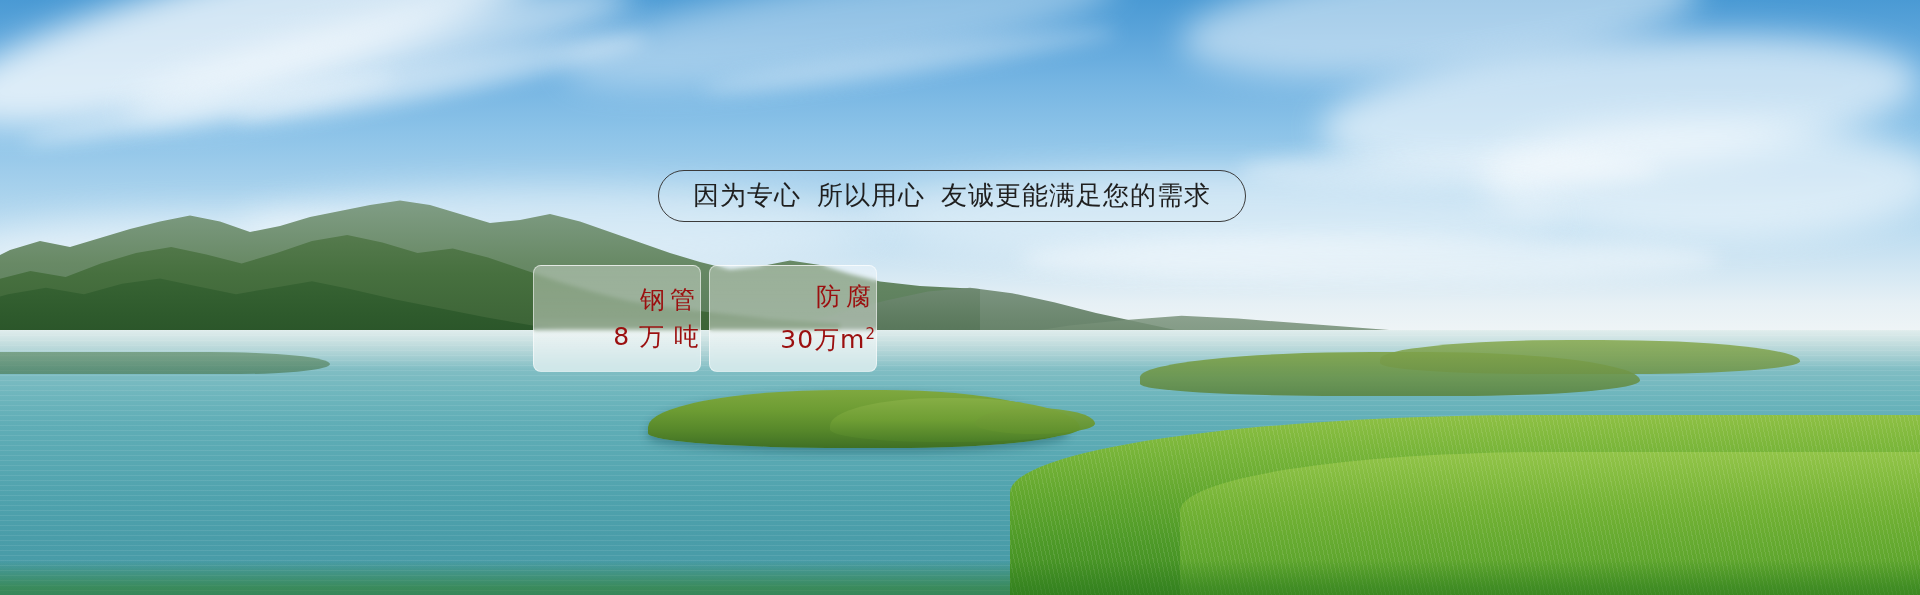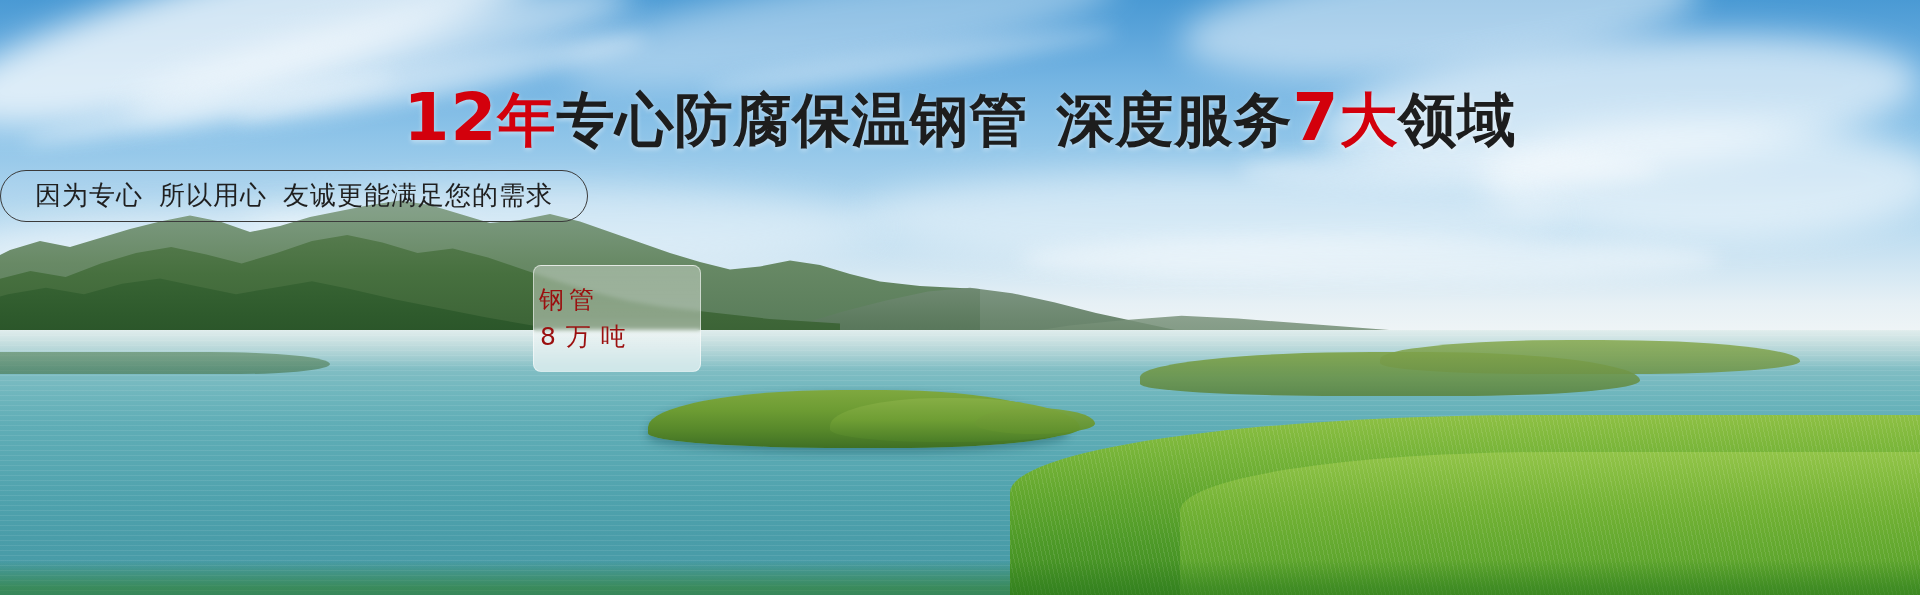--- a/index.html
+++ b/index.html
@@ -168,21 +168,21 @@
   .hl-red { color:#d3000c; }
   .hl-dark { color:#1d1d1d; }
   .hl-gap { display:inline-block; width:28px; }
   .hl-num {
     font-size:66px;
     font-family:"DejaVu Sans","Liberation Sans",sans-serif;
     font-weight:bold;
   }
 
   .subtitle-wrap {
-    position:absolute; left:0; top:170px; width:1904px; text-align:left;
+    position:absolute; left:0; top:170px; width:1904px; text-align:center;
   }
   .subtitle {
     display:inline-block;
     border:1.5px solid #3b3b3b;
     border-radius:26px;
     padding:9px 34px 11px;
     font-size:26px; line-height:30px;
     color:#1f1f1f;
     letter-spacing:1px;
     white-space:nowrap;
@@ -198,21 +198,21 @@
   .card {
     width:168px; height:107px;
     border-radius:8px;
     background:linear-gradient(to bottom,
       rgba(255,255,255,.34) 0%,
       rgba(255,255,255,.40) 48%,
       rgba(255,255,255,.62) 100%);
     border:1px solid rgba(255,255,255,.52);
     backdrop-filter:blur(2px);
     display:flex; flex-direction:column;
-    align-items:flex-start; justify-content:center;
+    align-items:flex-end; justify-content:center;
     gap:11px;
   }
   .card-label {
     font-size:25px; line-height:26px;
     color:#9b0f0f; letter-spacing:5px; text-indent:5px;
     font-family:"DejaVu Sans","Liberation Sans",sans-serif;
   }
   .card-value {
     font-size:25px; line-height:26px;
     color:#9b0f0f; letter-spacing:1px;
@@ -260,35 +260,36 @@
   <div class="island"></div>
   <div class="island2"></div>
   <div class="island-sm"></div>
   <div class="grass-field"></div>
   <div class="grass-field2"></div>
   <div class="grass-tex"></div>
   <div class="grass-bottom"></div>
 
   <div class="content">
 
-    <div class="headline">
-      <span class="hl-red hl-num">12</span><span class="hl-red">年</span><span class="hl-dark">专心防腐保温钢管</span><span class="hl-gap"></span><span class="hl-dark">深度服务</span><span class="hl-red hl-num">7</span><span class="hl-red">大</span><span class="hl-dark">领域</span>
-    </div>
 
     <div class="subtitle-wrap">
       <div class="subtitle">
         <span>因为专心</span><span class="sub-sp"></span><span>所以用心</span><span class="sub-sp"></span><span>友诚更能满足您的需求</span>
       </div>
     </div>
 
     <div class="cards">
 
       <div class="card">
         <div class="card-label">钢管</div>
         <div class="card-value"><span>8 万 吨</span></div>
       </div>
 
+      <div class="card">
+        <div class="card-label">防腐</div>
+        <div class="card-value"><span>30万m</span><sup>2</sup></div>
+      </div>
 
 
     </div>
 
   </div>
 </div>
 
 </body></html>

